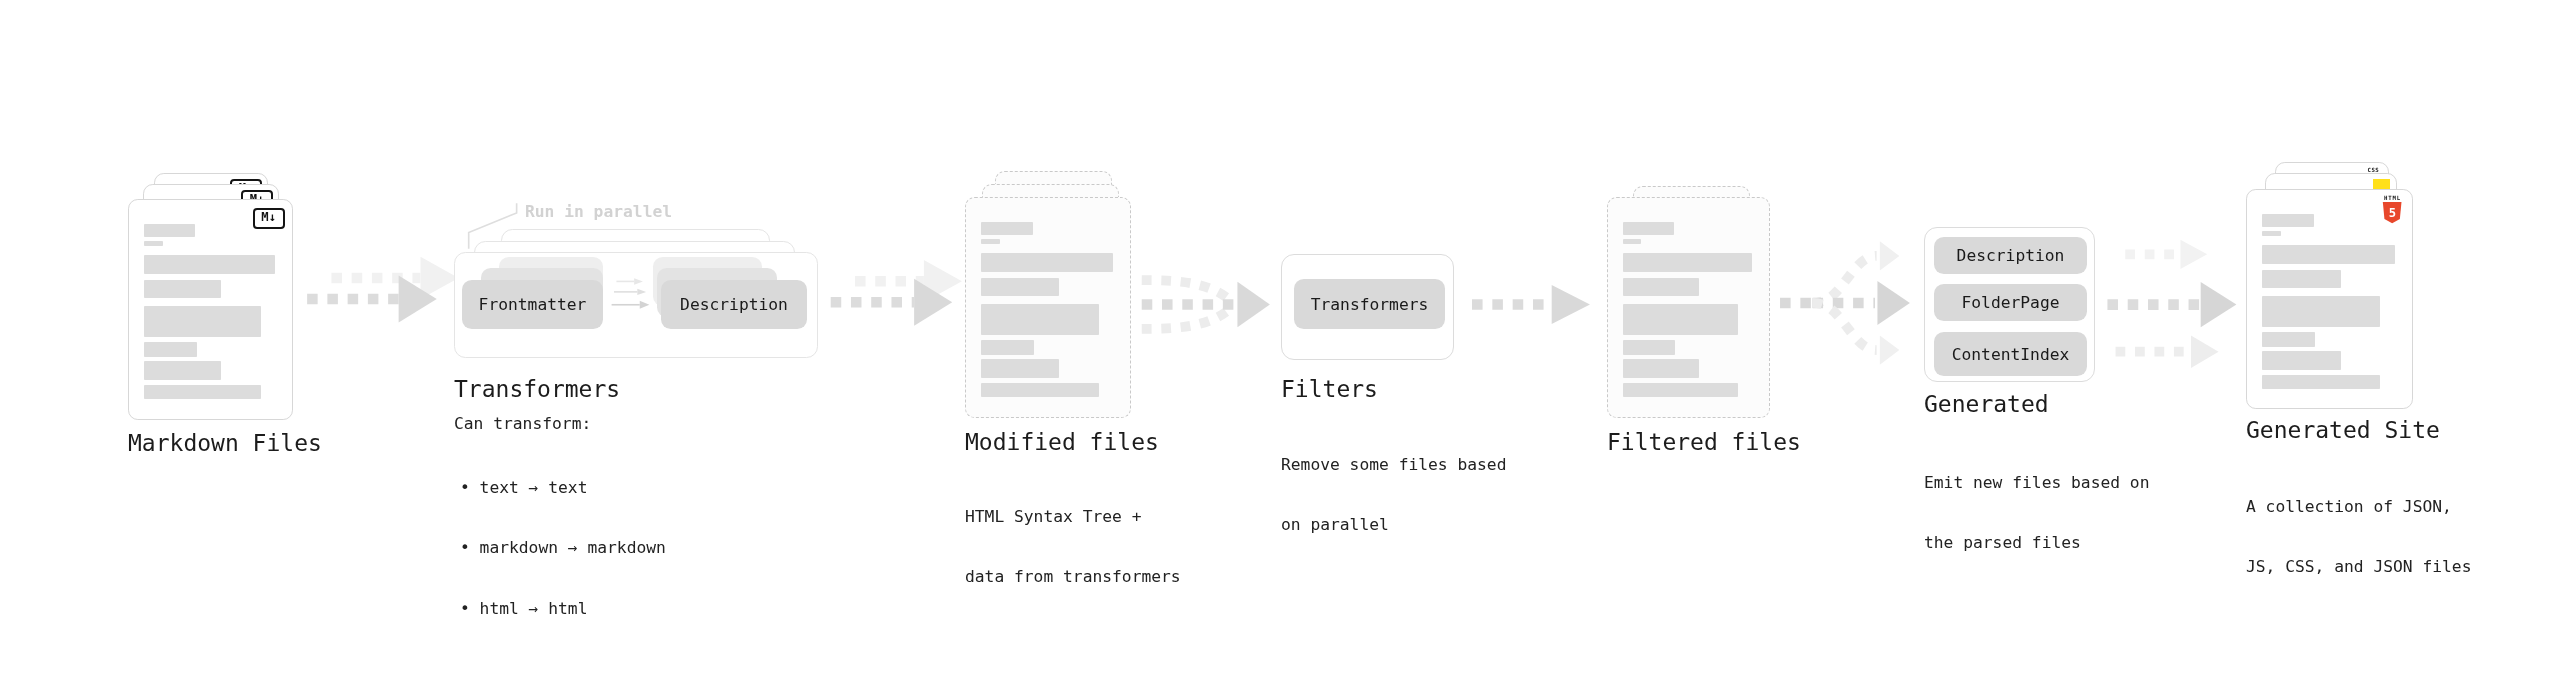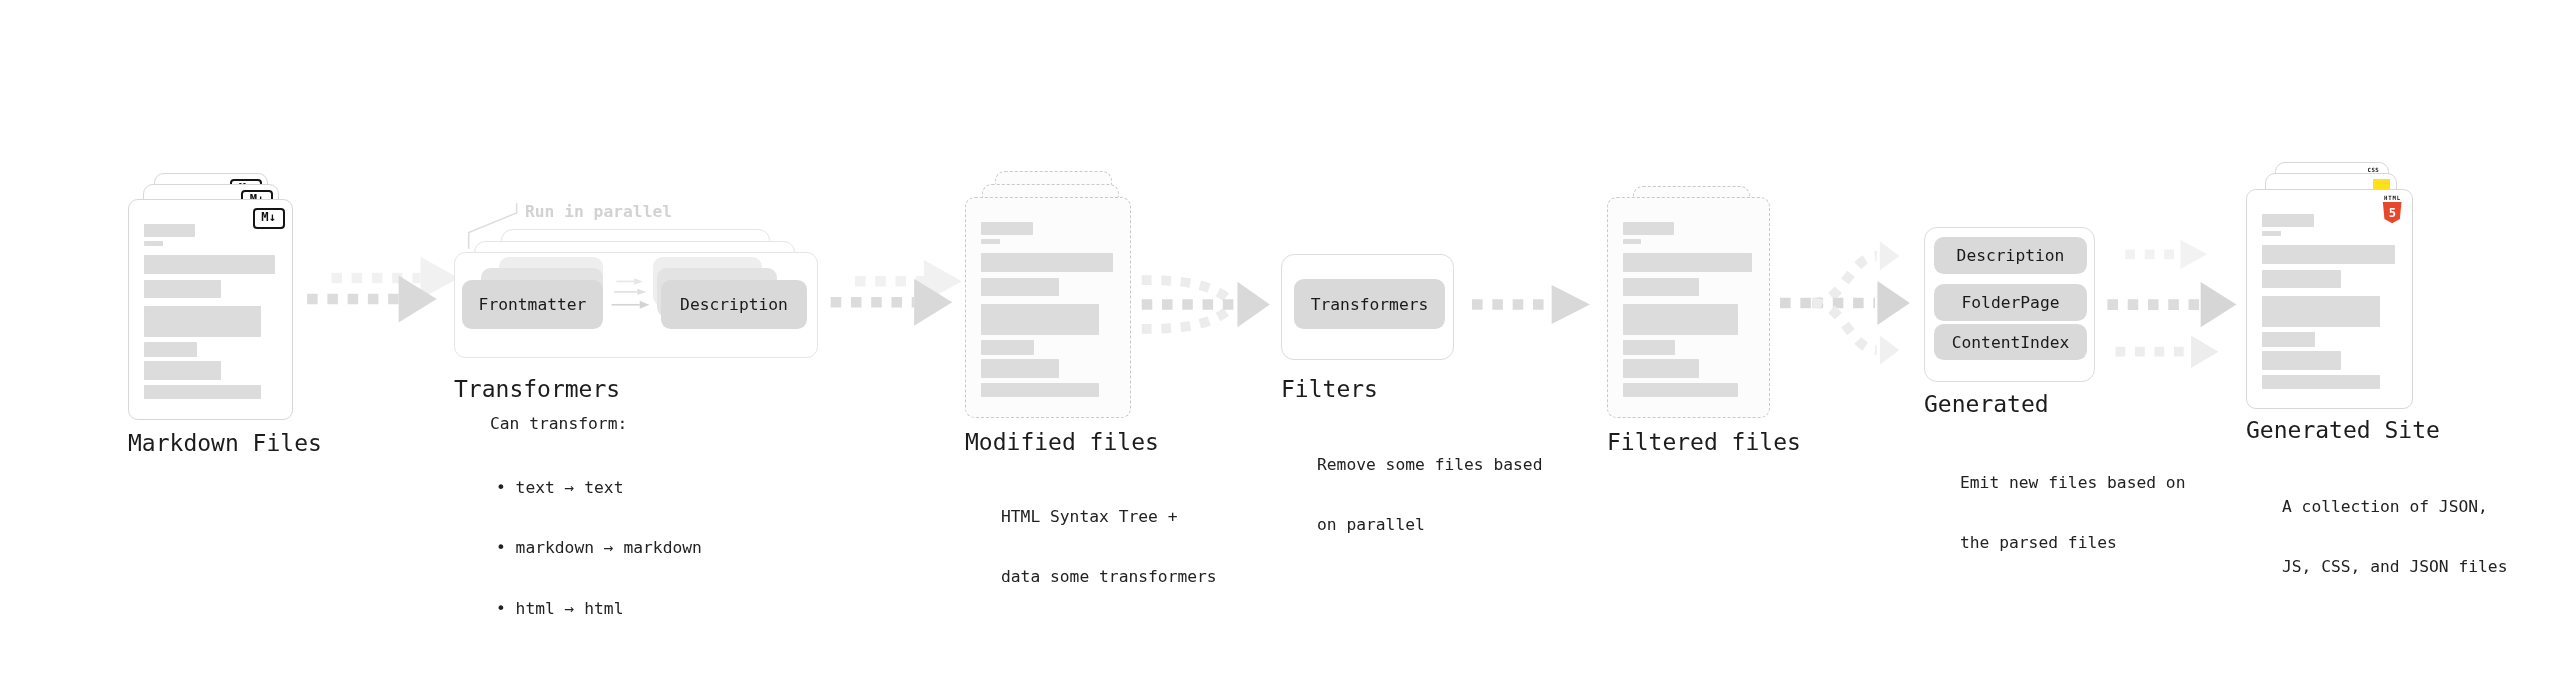--- a/index.html
+++ b/index.html
@@ -25,21 +25,21 @@
     position:absolute;background:#d9d9d9;border-radius:9.8px;box-sizing:border-box;
     display:flex;align-items:center;justify-content:center;
     font-size:16.3px;color:#1a1a1a;white-space:pre;
   }
   .pill.ghost1{background:#e3e3e3;}
   .pill.ghost2{background:#eeeeee;}
   
   .panel{position:absolute;background:#ffffff;border:1.6px solid #dcdcdc;border-radius:13px;box-sizing:border-box;}
   
   .sec-title{position:absolute;font-size:23px;line-height:28px;color:#1c1c1c;white-space:pre;}
-  .sec-body{position:absolute;font-size:16.3px;line-height:20.3px;color:#222222;white-space:pre;margin-left:36px;}
+  .sec-body{position:absolute;font-size:16.3px;line-height:20.3px;color:#222222;white-space:pre;}
   .callout{position:absolute;font-size:16.3px;color:#d2d2d2;white-space:pre;font-weight:bold;}
   
   .badge-css{position:absolute;width:16.3px;text-align:center;color:#141414;font-size:5.7px;font-weight:bold;letter-spacing:0.4px;line-height:6.5px;}
   .badge-css .bar-blue{height:2.4px;background:#2f6bff;margin-top:0.8px;border-radius:0.8px;}
   .badge-js{position:absolute;width:17px;height:9.8px;background:#ffe01a;}
   .badge-html5{position:absolute;width:21px;text-align:center;}
   .badge-html5 .word{font-size:5.7px;font-weight:bold;letter-spacing:0.8px;color:#141414;line-height:7.3px;}
   svg{position:absolute;overflow:visible;}
 </style>
 </head>
@@ -139,21 +139,21 @@
           <div class="bar" style="margin-top: 5.7px; height: 18.7px; width: 59%;"></div>
           <div class="bar" style="margin-top: 7.3px; height: 31px; width: 89%;"></div>
           <div class="bar" style="margin-top: 5.7px; height: 14.6px; width: 40%;"></div>
           <div class="bar" style="margin-top: 4.1px; height: 18.7px; width: 59%;"></div>
           <div class="bar" style="margin-top: 5.7px; height: 14px; width: 89%;"></div>
         </div>
     </div>
     <div class="sec-title" style="left:965px;top:428px">Modified files</div>
     <div class="sec-body" style="left:965px;top:466px">
       <div>HTML Syntax Tree +</div>
-      <div>data some transformers</div>
+      <div>data from transformers</div>
     </div>
   </div>
 
   <svg style="left:1136px;top:268px" width="138" height="73" viewBox="0 0 170 90">
     <path d="M 7 15 C 55 15, 88 18, 114 38" fill="none" stroke="#ececec" stroke-width="12" stroke-dasharray="12 12"></path>
     <path d="M 7 75 C 55 75, 88 72, 114 52" fill="none" stroke="#ececec" stroke-width="12" stroke-dasharray="12 12"></path>
     <line x1="7" y1="45" x2="122" y2="45" stroke="#dbdbdb" stroke-width="13" stroke-dasharray="13 12"></line>
     <polygon points="125,17 165,45 125,73" fill="#d9d9d9"></polygon>
   </svg>
 
@@ -196,21 +196,21 @@
     <line x1="45" y1="80" x2="122" y2="80" stroke="#d9d9d9" stroke-width="13" stroke-dasharray="13 12"></line>
     <polygon points="125,53 165,80 125,107" fill="#d6d6d6"></polygon>
     <path d="M 45 80 C 68 80, 78 98, 90 113 C 100 126, 110 138, 124 138" fill="none" stroke="#ececec" stroke-width="12" stroke-dasharray="12 13"></path>
     <polygon points="128,120 152,138 128,156" fill="#f0f0f0"></polygon>
   </svg>
 
   <div>
     <div class="panel" style="left:1924px;top:227px;width:171px;height:155px"></div>
     <div class="pill" style="left:1934px;top:237px;width:153px;height:37px">Description</div>
     <div class="pill" style="left:1934px;top:284px;width:153px;height:37px">FolderPage</div>
-    <div class="pill" style="left:1934px;top:324px;width:153px;height:36px">ContentIndex</div>
+    <div class="pill" style="left:1934px;top:332px;width:153px;height:44px">ContentIndex</div>
     <div class="sec-title" style="left:1924px;top:390px">Generated</div>
     <div class="sec-body" style="left:1924px;top:432px">
       <div>Emit new files based on</div>
       <div>the parsed files</div>
     </div>
   </div>
 
   <svg style="left:2105px;top:234px" width="146" height="138" viewBox="0 0 180 170">
     <g>
       <line x1="25" y1="25" x2="93" y2="25" stroke="#f2f2f2" stroke-width="12" stroke-dasharray="12 12"></line>

